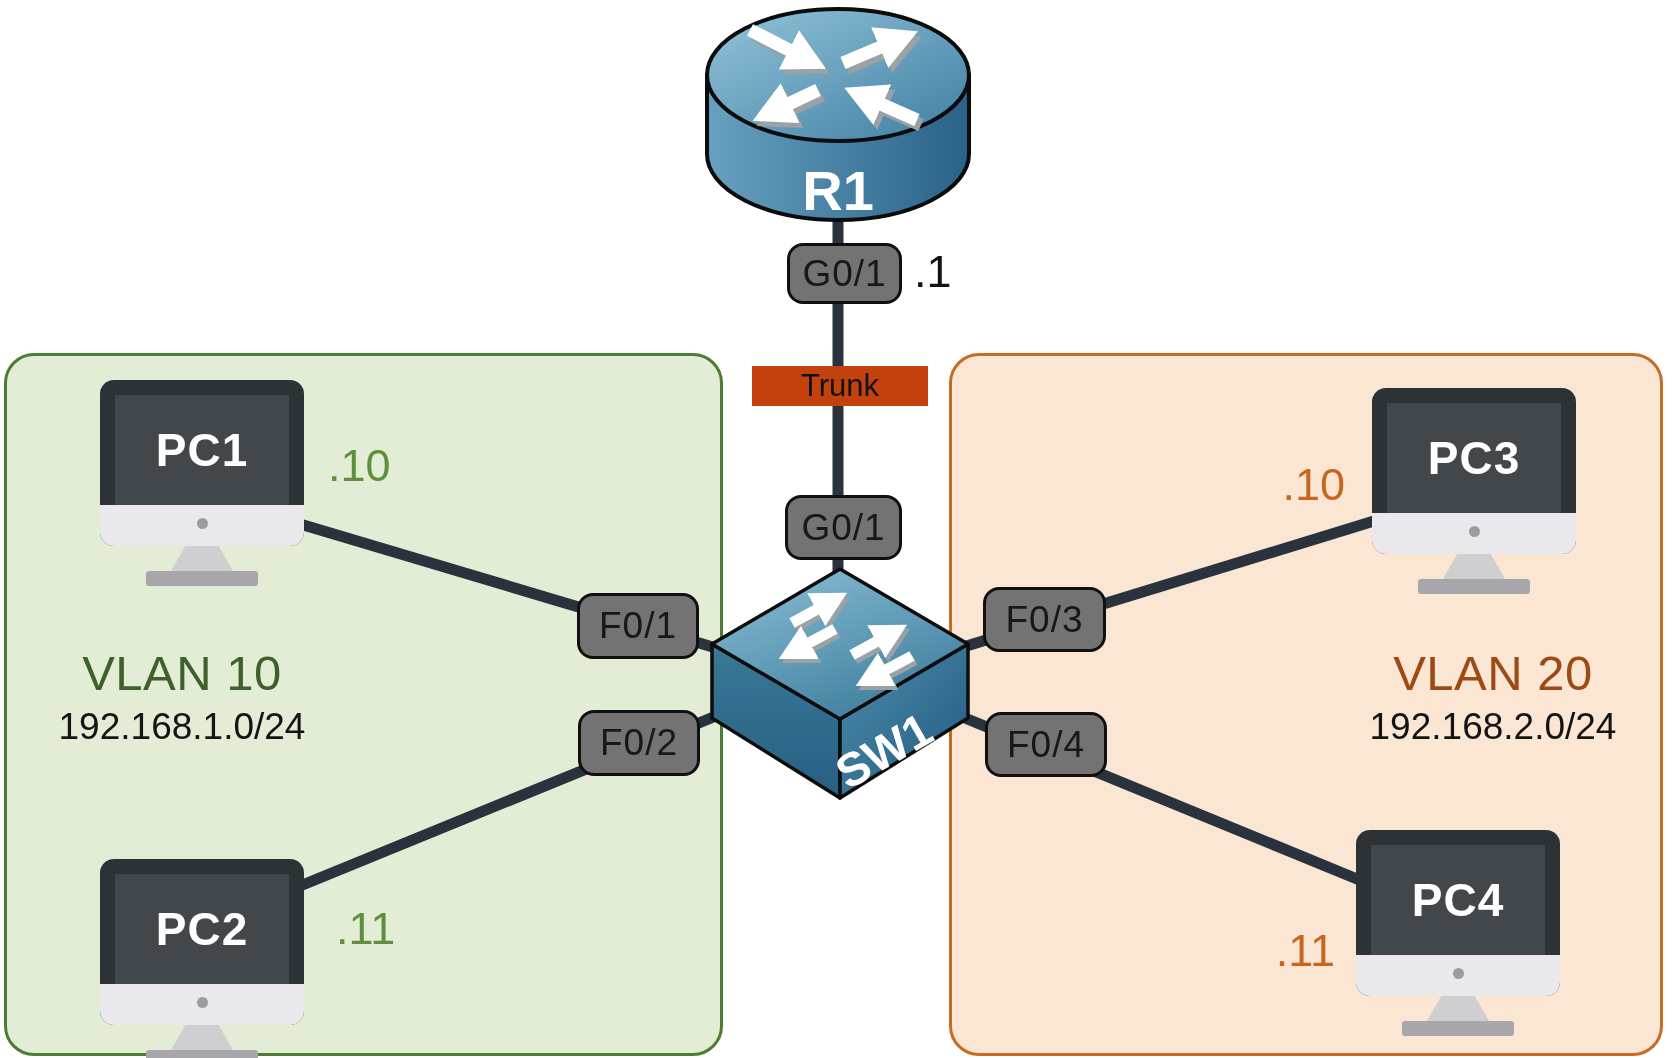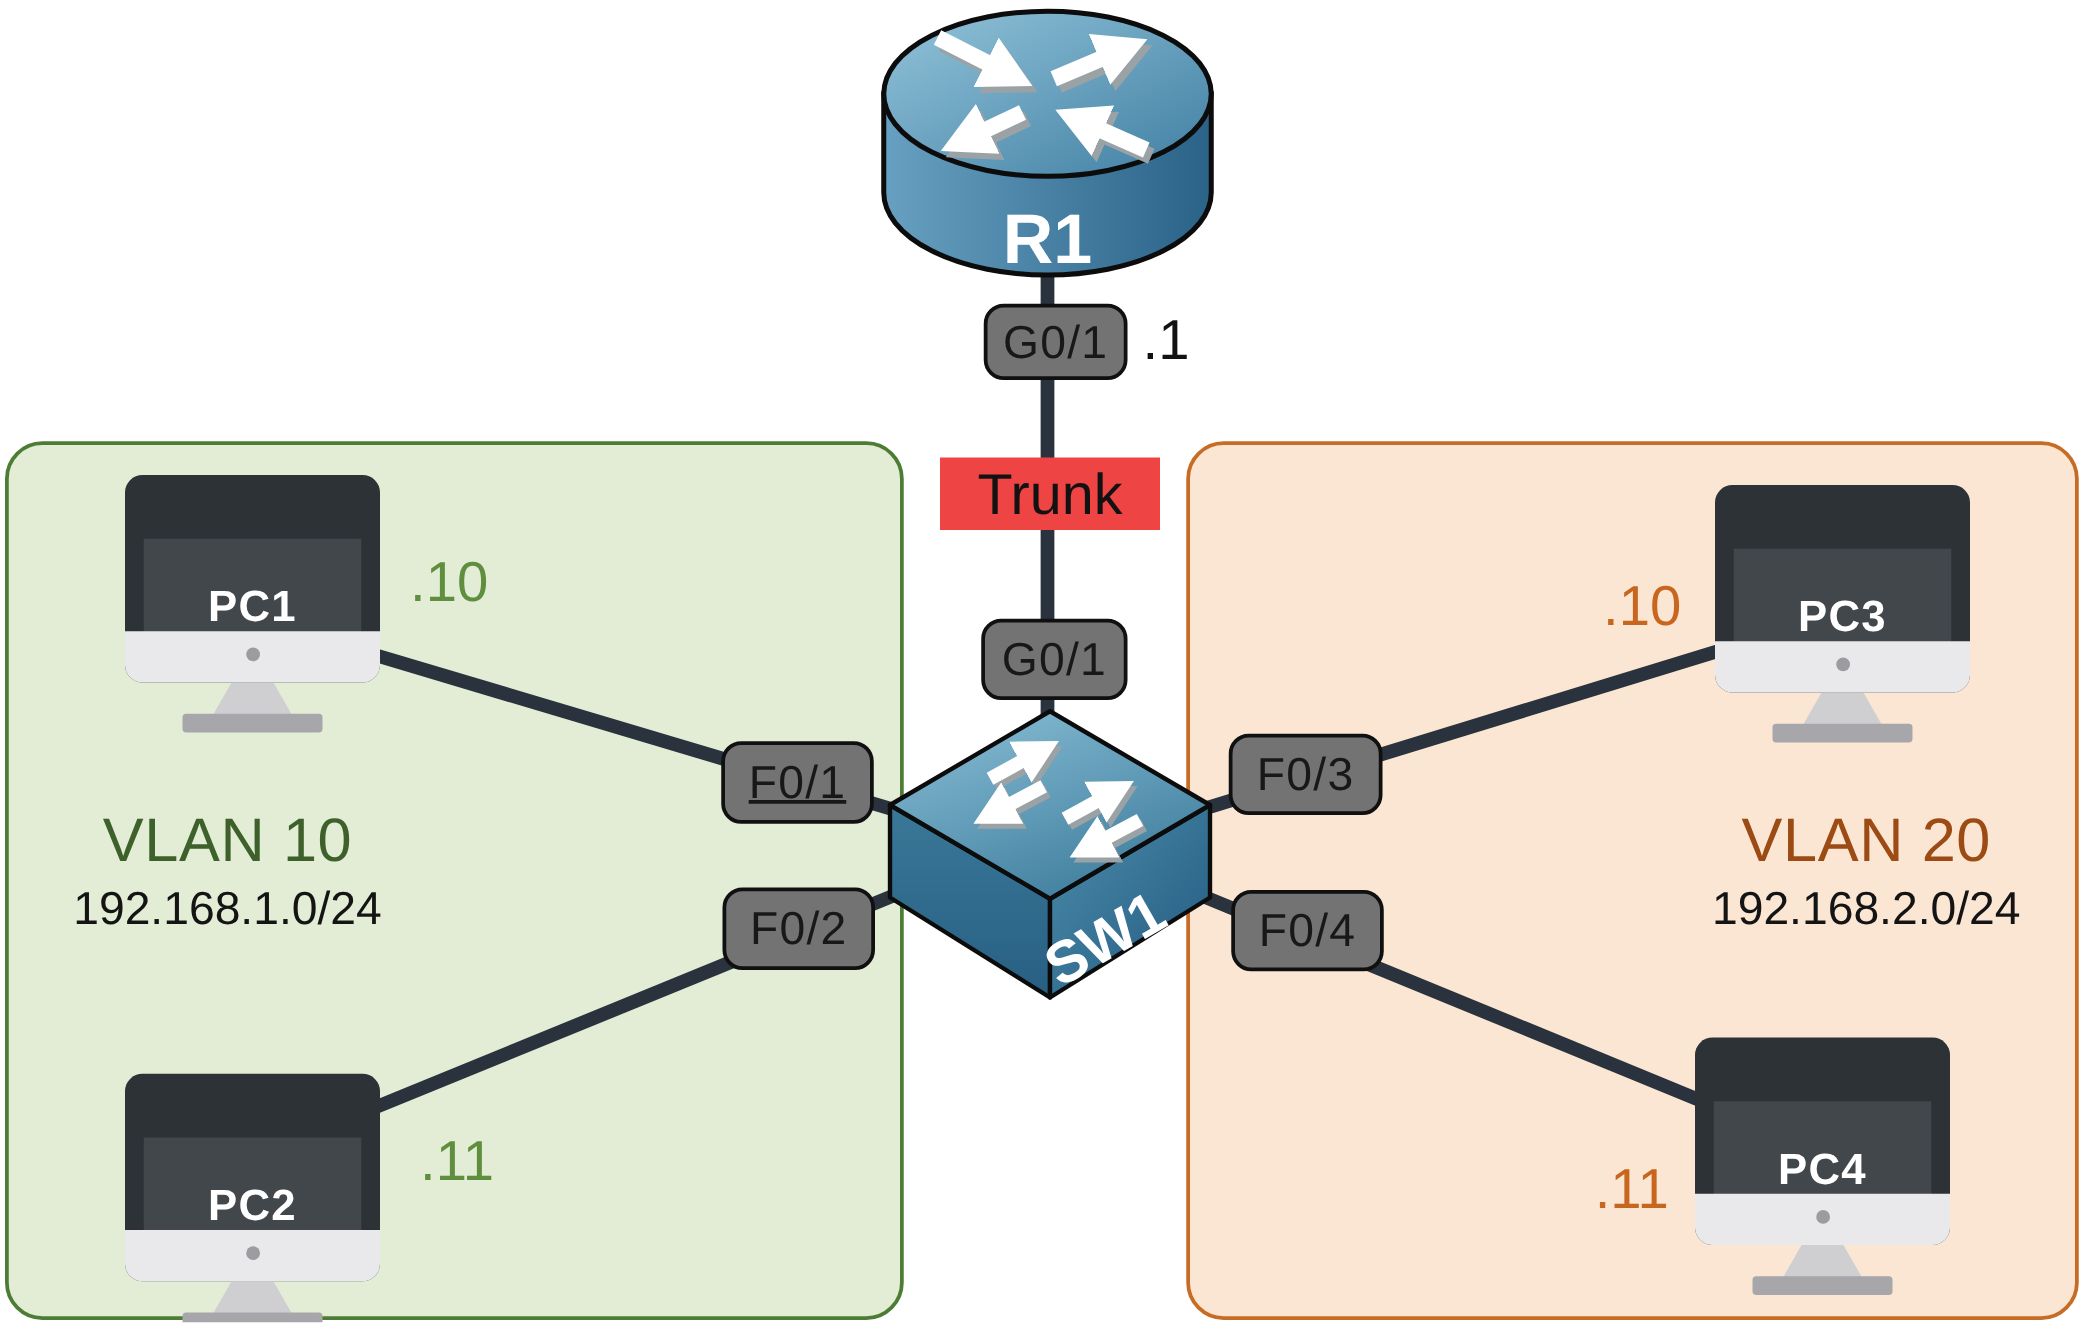--- a/index.html
+++ b/index.html
@@ -20,27 +20,27 @@
   svg.router{left:692px;top:2px;}
   svg.switch{left:700px;top:553px;}
   .device-name{font-family:"Liberation Sans",sans-serif;font-weight:bold;fill:#ffffff;}
 
   
   .port-label{position:absolute;z-index:4;background:#737373;border:3px solid #101010;border-radius:16px;
     display:flex;align-items:center;justify-content:center;
     font-size:37px;color:#181818;letter-spacing:1px;}
   .lbl-g01-router{left:787px;top:243px;width:109px;height:55px;}
   .lbl-g01-switch{left:785px;top:495px;width:111px;height:59px;}
-  .lbl-f01{left:577px;top:593px;width:116px;height:60px;text-decoration:underline;}
+  .lbl-f01{left:577px;top:593px;width:116px;height:60px;}
   .lbl-f02{left:578px;top:710px;width:116px;height:60px;text-align:right;}
   .lbl-f03{left:983px;top:587px;width:117px;height:59px;}
   .lbl-f04{left:985px;top:712px;width:116px;height:59px;}
 
   .trunk-label{position:absolute;z-index:4;left:752px;top:366px;width:176px;text-align:center;
-    background:#ef4444;font-size:46px;color:#121212;padding:2px 0;}
+    background:#c2410c;font-size:31px;color:#121212;padding:2px 0;}
 
   .ip-suffix{position:absolute;z-index:4;font-size:45px;}
   .ip-r1{left:914px;top:246px;color:#121212;width:60px;}
   .ip-pc1{left:328px;top:440px;color:#5e8e3e;width:90px;}
   .ip-pc2{left:336px;top:903px;color:#5e8e3e;width:90px;}
   .ip-pc3{left:1235px;top:459px;color:#c8661f;width:110px;text-align:right;}
   .ip-pc4{left:1225px;top:925px;color:#c8661f;width:110px;text-align:right;}
 
   
   .vlan-info{position:absolute;z-index:3;width:320px;text-align:center;line-height:1.15;}
@@ -49,21 +49,21 @@
   .vlan-title{font-size:49px;font-weight:normal;letter-spacing:0.5px;}
   .v10 .vlan-title{color:#3e612c;}
   .v20 .vlan-title{color:#9d4b14;}
   .vlan-subnet{font-size:37px;color:#141414;margin-top:5px;}
 
   
   .pc{position:absolute;z-index:3;width:204px;height:206px;}
   .pc-shell{position:absolute;left:0;top:0;width:204px;height:166px;background:#2d3237;border-radius:14px;}
   .pc-screen{position:absolute;left:15px;top:15px;width:174px;height:110px;background:#42474c;
     display:flex;align-items:center;justify-content:center;
-    font-size:35px;font-weight:bold;color:#ffffff;letter-spacing:1px;margin-top:36px;}
+    font-size:46px;font-weight:bold;color:#ffffff;letter-spacing:1px;}
   .pc-chin{position:absolute;left:0;top:125px;width:204px;height:41px;background:#e9e9eb;border-radius:0 0 14px 14px;}
   .pc-cam{position:absolute;left:97px;top:138px;width:11px;height:11px;border-radius:50%;background:#9b9ba0;}
   .pc-stand{position:absolute;left:58px;top:166px;width:88px;height:26px;background:#cfcfd2;
     clip-path:polygon(31% 0,69% 0,86% 100%,14% 100%);}
   .pc-base{position:absolute;left:46px;top:191px;width:112px;height:15px;background:#a7a7ab;border-radius:3px;}
   .pc1{left:100px;top:380px;}
   .pc2{left:100px;top:859px;}
   .pc3{left:1372px;top:388px;}
   .pc4{left:1356px;top:830px;}
 </style>

